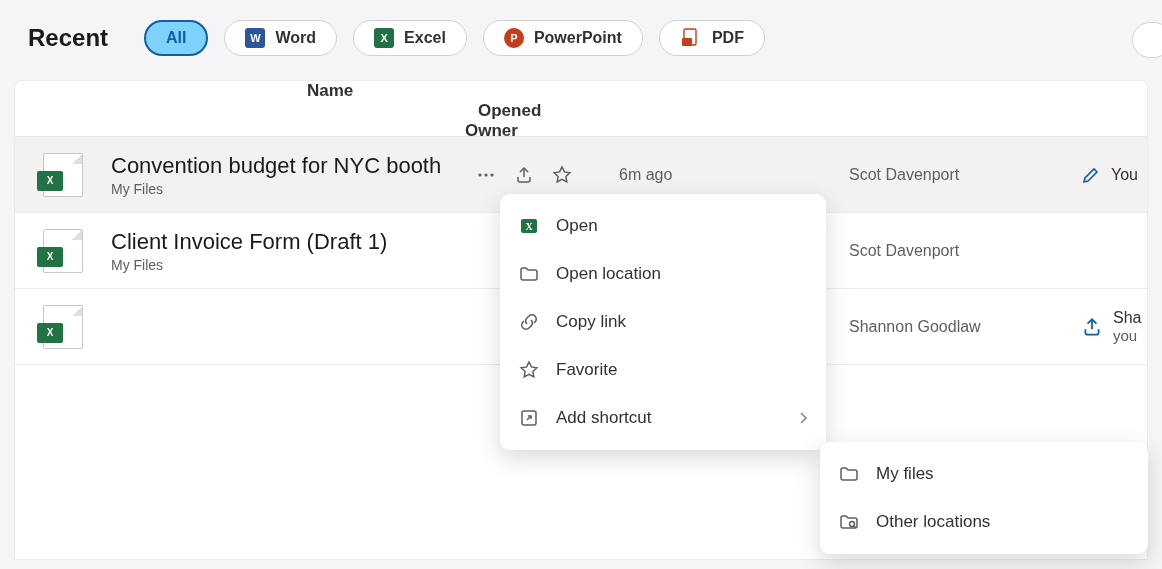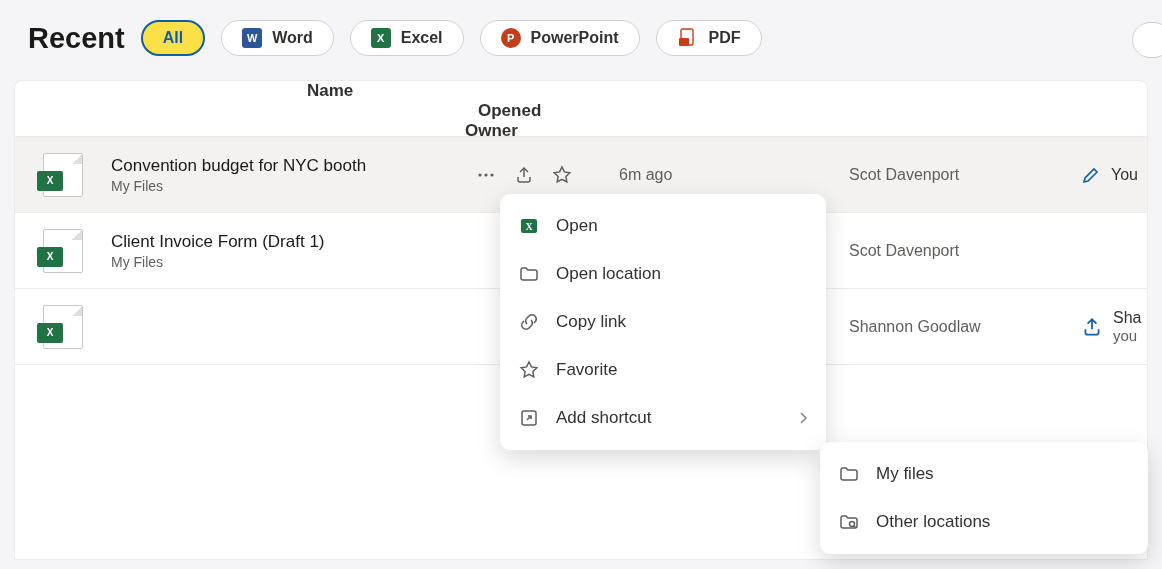--- a/index.html
+++ b/index.html
@@ -12,43 +12,43 @@
       color: #323130;
       position: relative;
     }
     .header-row {
       display: flex;
       align-items: center;
       gap: 16px;
       padding: 20px 28px 24px 28px;
     }
     .recent-title {
-      font-size: 29px;
+      font-size: 24px;
       font-weight: 700;
       color: #1b1a19;
-      margin-right: 0;
+      margin-right: 20px;
     }
     .filter-chip {
       display: inline-flex;
       align-items: center;
       gap: 10px;
       height: 36px;
       padding: 0 20px;
       border-radius: 20px;
       border: 1px solid #d1d1d1;
       background: #fff;
       font-size: 16px;
       color: #323130;
       cursor: pointer;
       font-weight: 600;
     }
     .filter-chip.selected {
       border: 2px solid #115ea3;
       color: #115ea3;
-      background: #fde047;
+      background: #7dd3fc;
     }
     .chip-icon {
       width: 20px; height: 20px;
       border-radius: 3px;
       display: inline-flex; align-items: center; justify-content: center;
       color: #fff;
       font-size: 11px;
       font-weight: 700;
     }
     .chip-icon.word { background: #2b579a; }
@@ -118,21 +118,21 @@
       left: -6px; bottom: 6px;
       width: 26px; height: 20px;
       background: #217346;
       border-radius: 2px;
       color:#fff;
       font-size:10px;
       font-weight:700;
       display:flex; align-items:center; justify-content:center;
     }
     .file-texts { display:flex; flex-direction: column; gap:2px; }
-    .file-title { font-size: 17px; color: #1b1a19; font-weight: 400; }
+    .file-title { font-size: 22px; color: #1b1a19; font-weight: 400; }
     .file-location { font-size: 14px; color: #605e5c; }
 
     .row-actions {
       position: absolute;
       left: 460px;
       top: 50%;
       transform: translateY(-50%);
       display: flex;
       gap: 16px;
       color: #605e5c;

